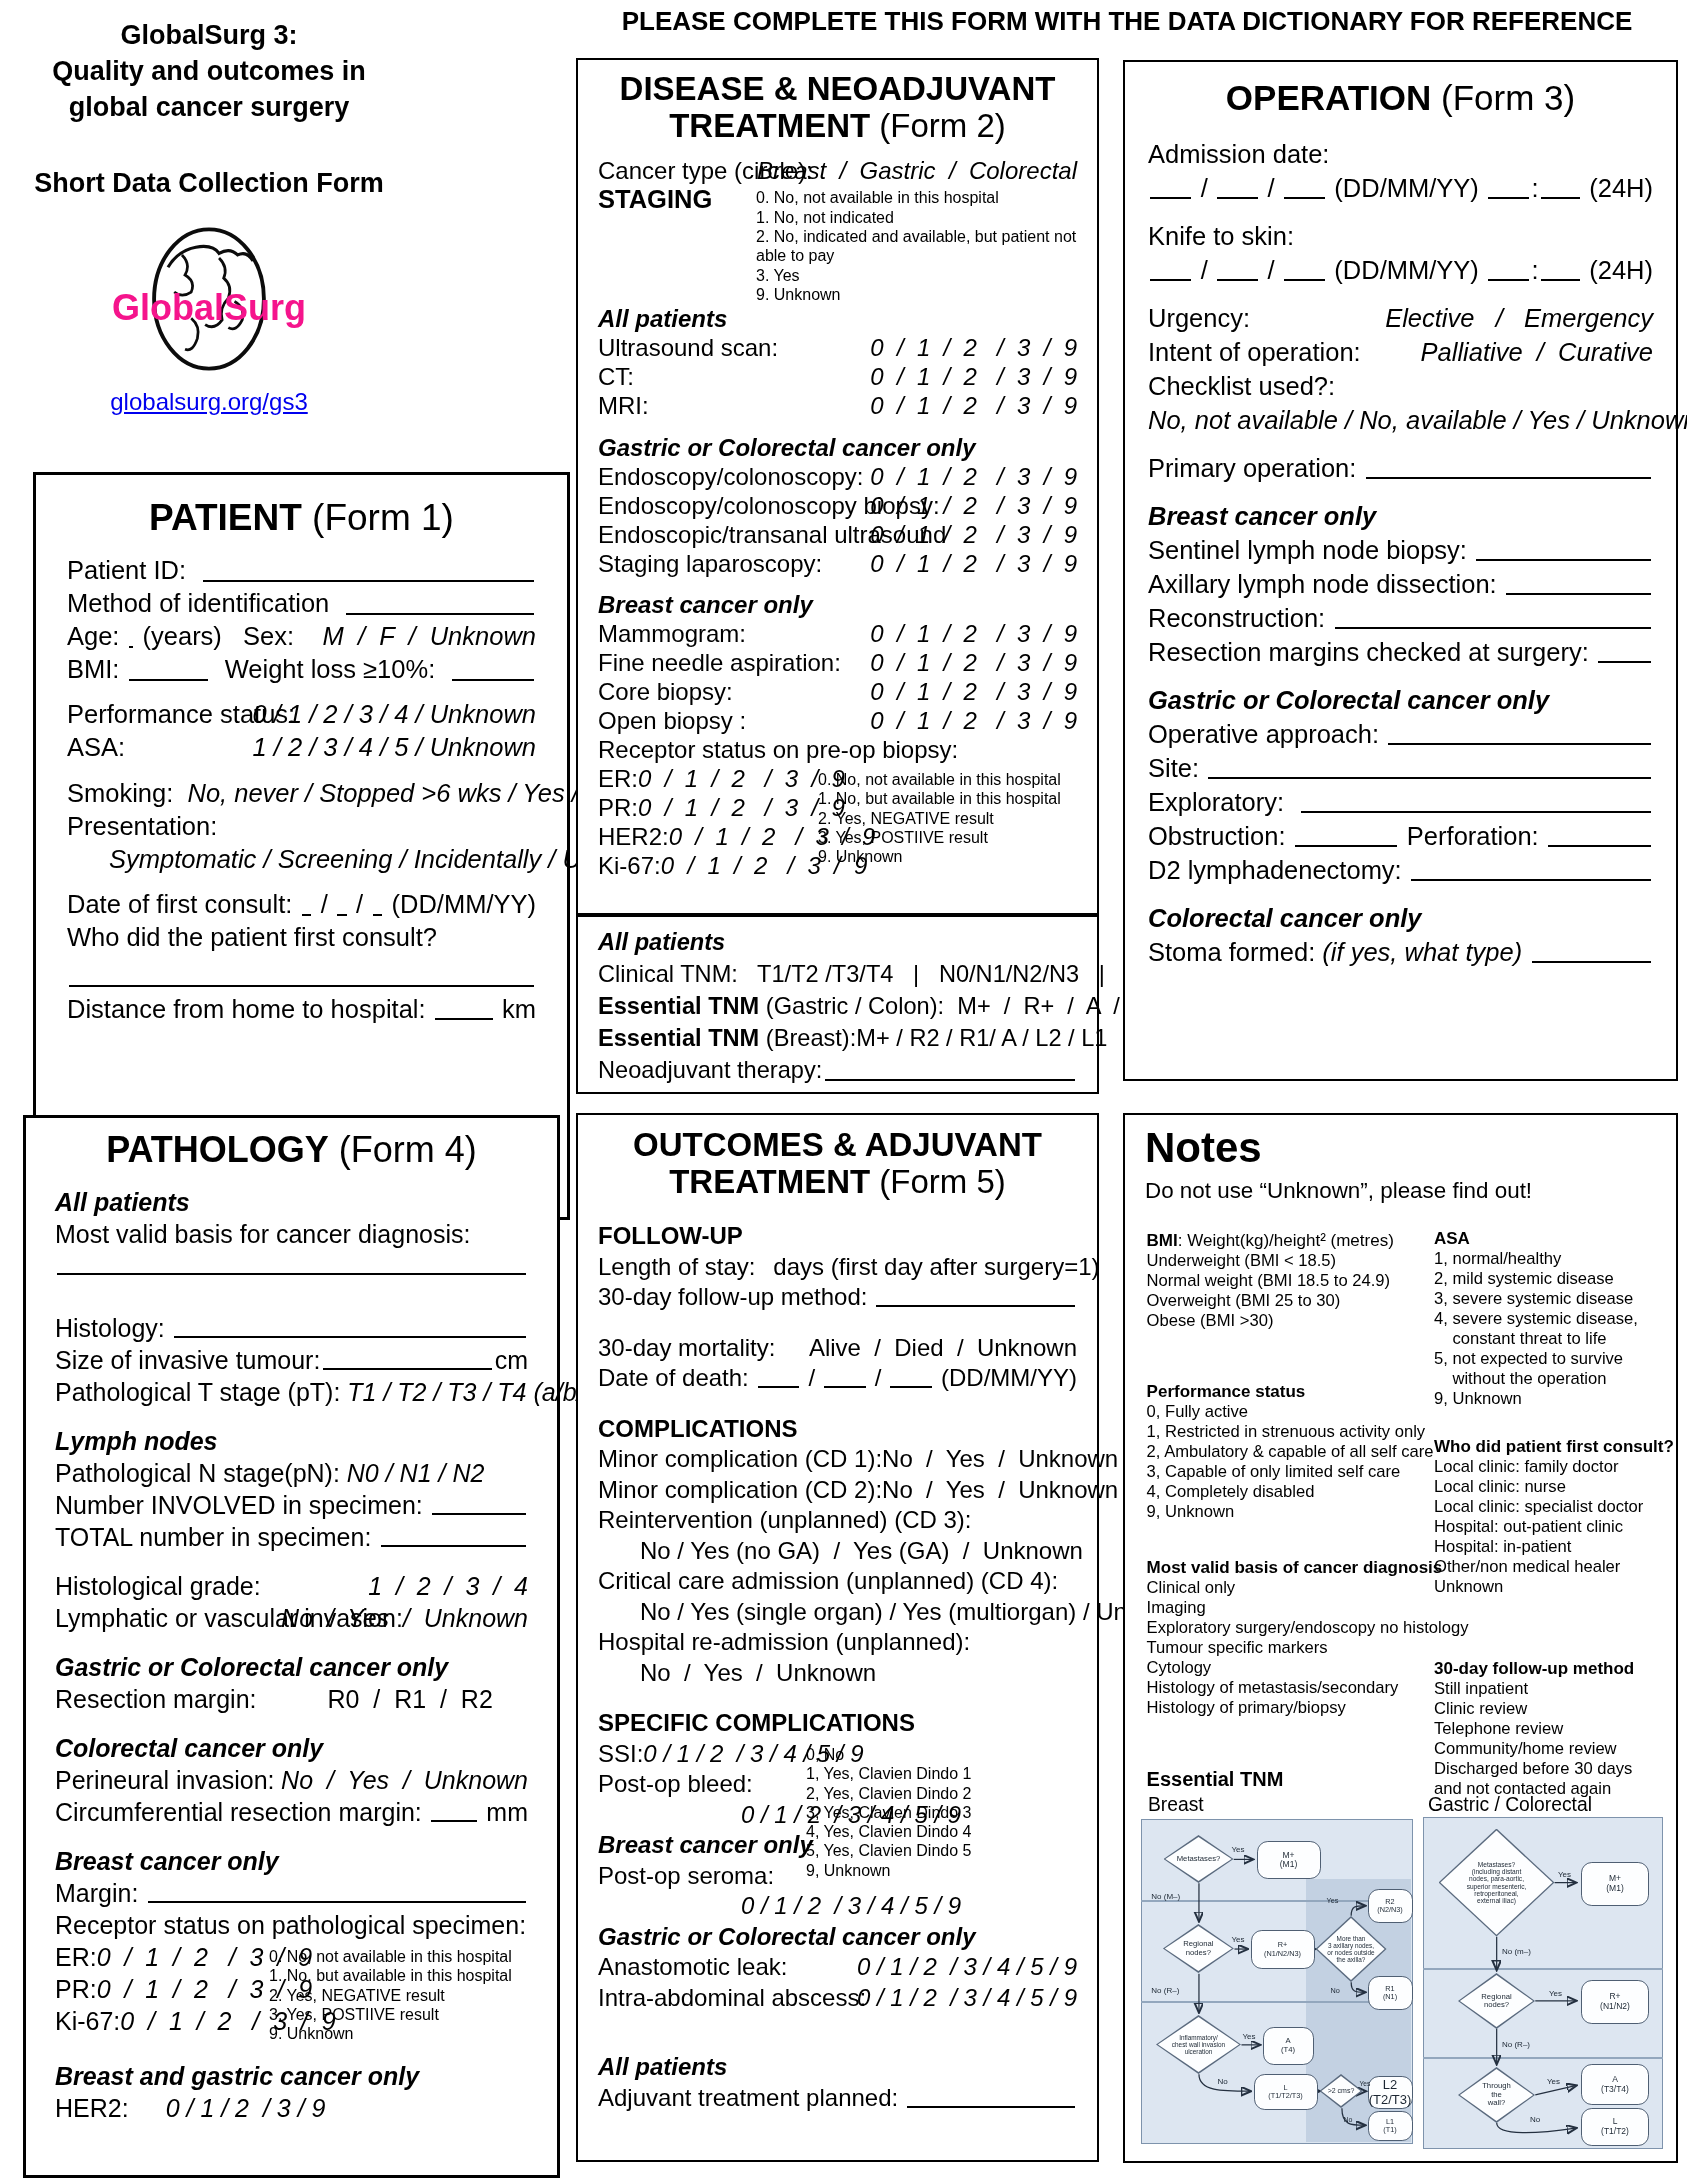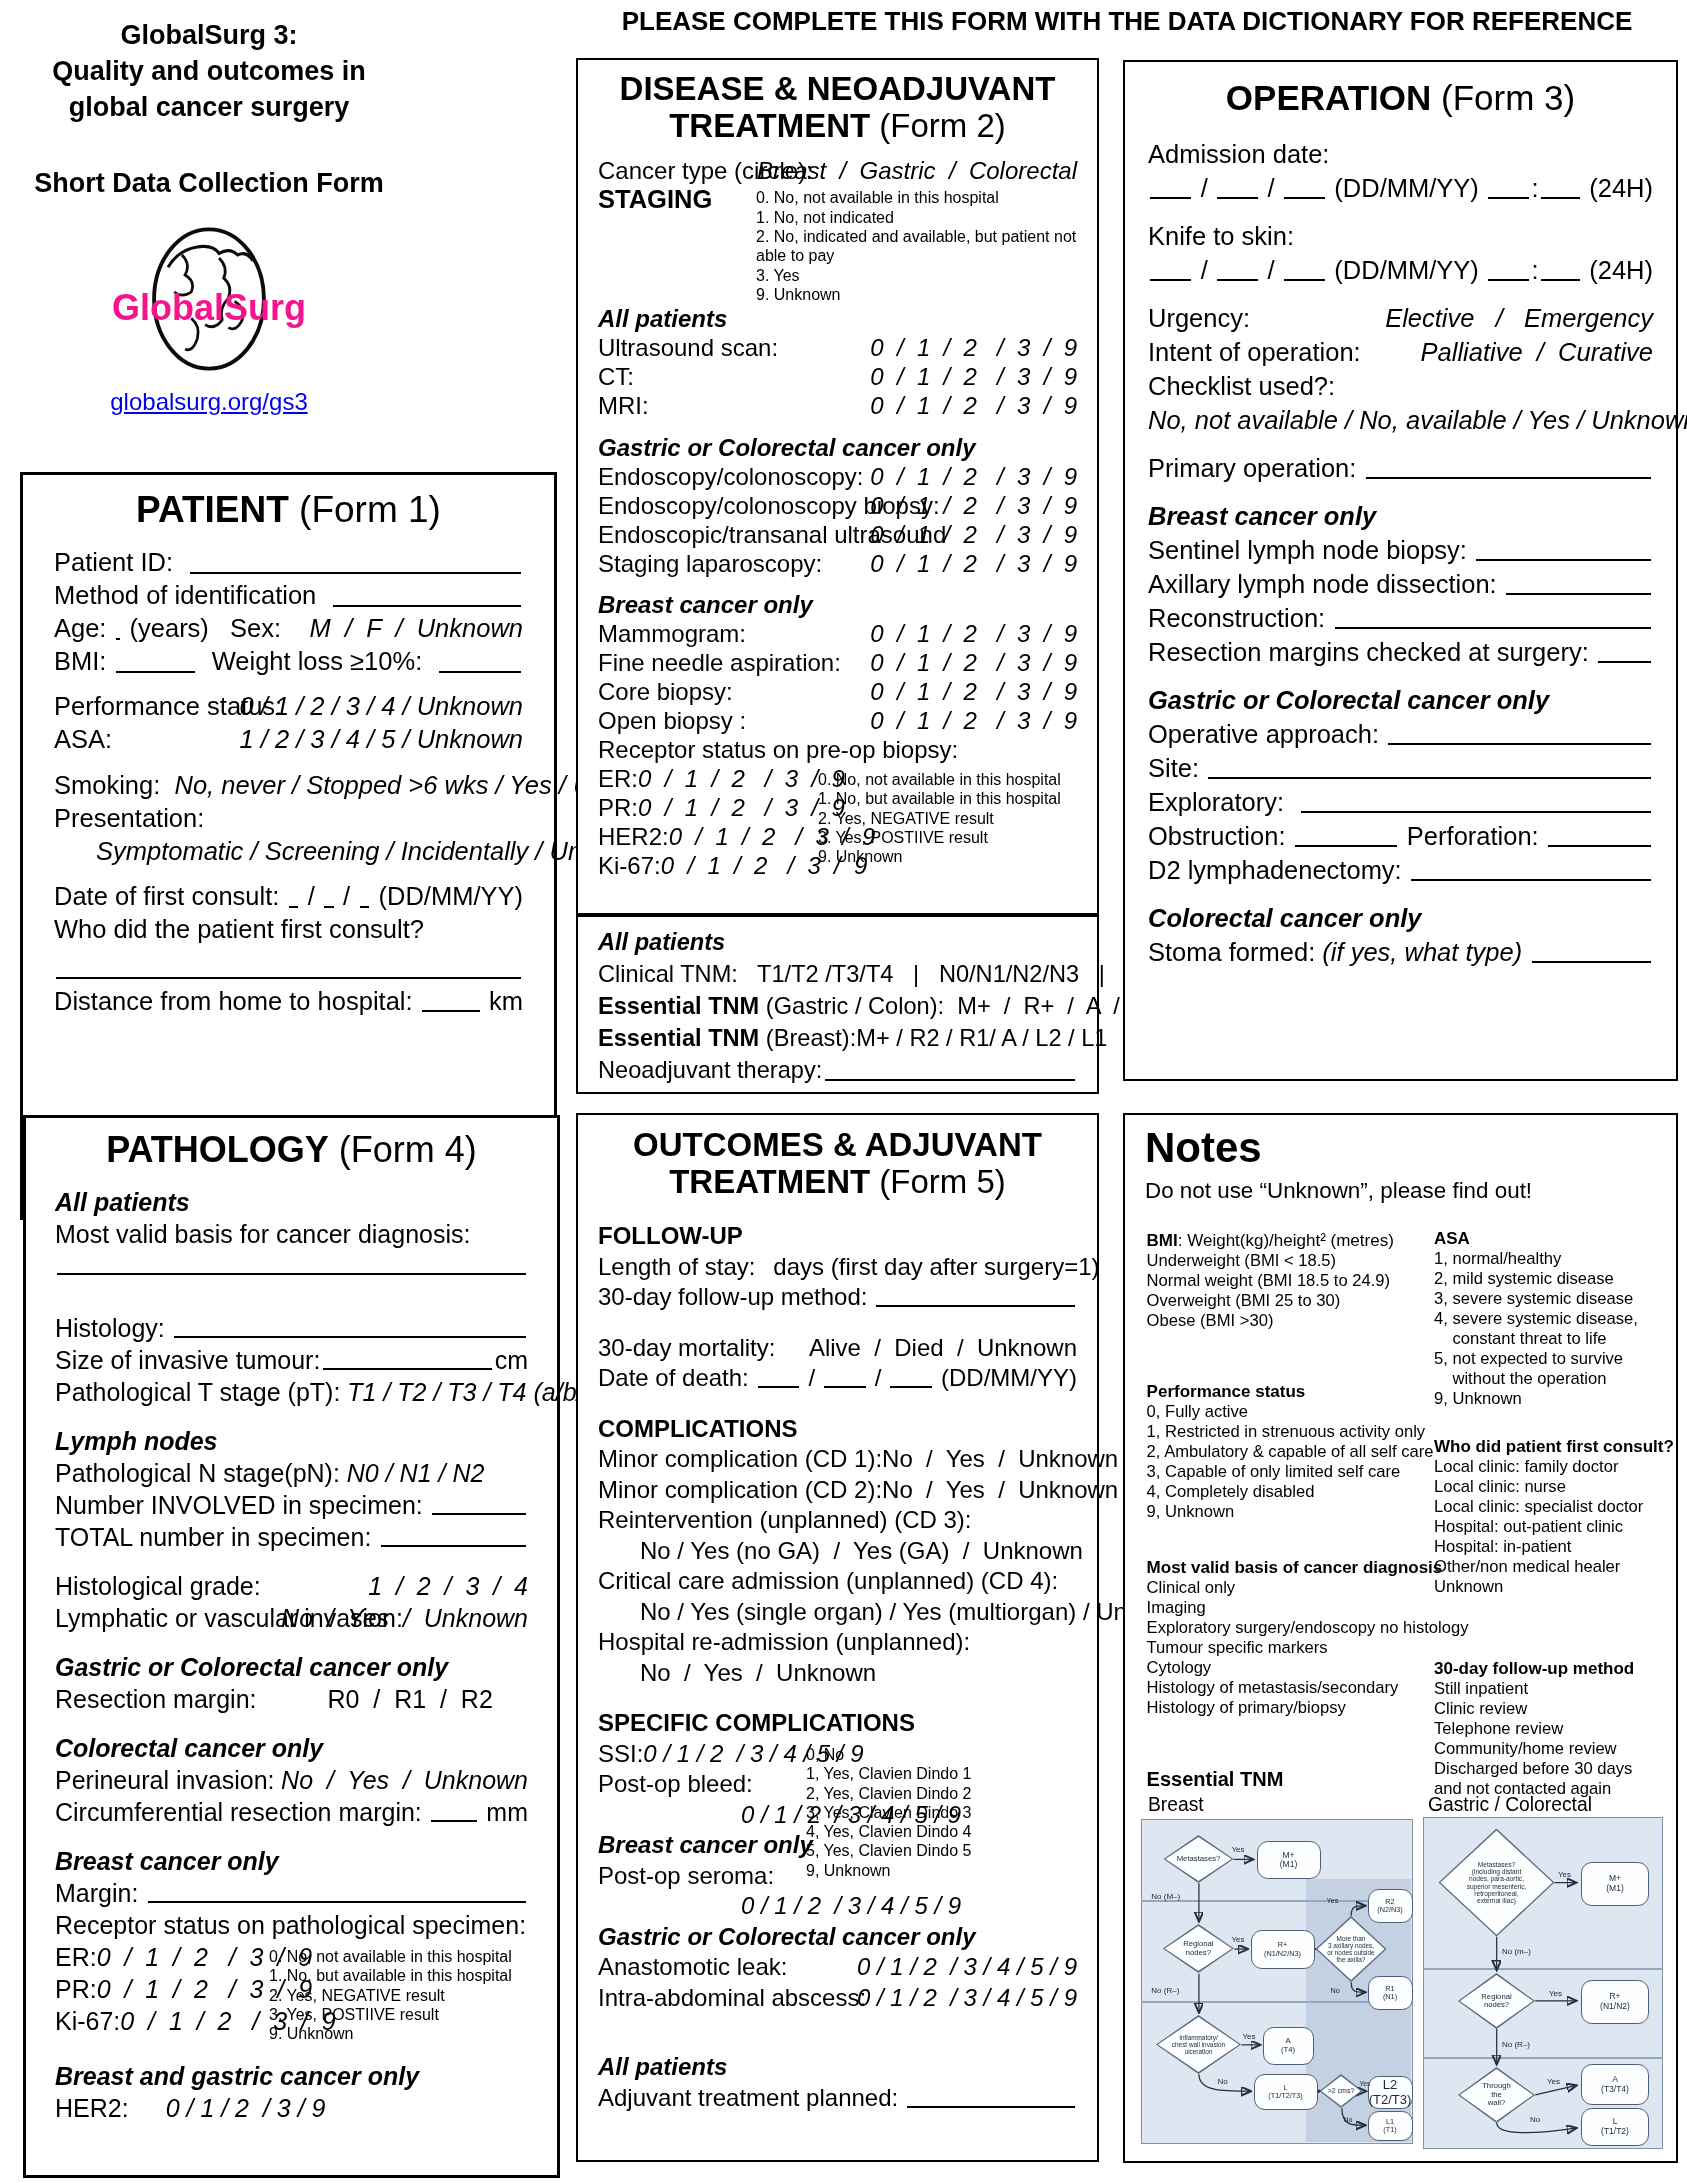--- a/index.html
+++ b/index.html
@@ -39,21 +39,21 @@
               font-weight:bold;font-size:26px;}
   #intro{position:absolute;left:15.5px;top:17px;width:387px;text-align:center;}
   .in-title{font-weight:bold;font-size:27px;line-height:36px;}
   #in-sub{font-weight:bold;font-size:27px;margin-top:43px;}
   #globe-wrap{position:relative;margin:28px auto 0;width:116px;height:144px;}
   #logo-text{position:absolute;left:50%;top:60px;transform:translateX(-50%);
              font-weight:bold;font-size:36px;color:#F5148C;white-space:nowrap;}
   #site-link{margin-top:17px;font-size:24px;color:#0000EE;text-decoration:underline;}
 
   
-  #f1{left:20px;top:472px;width:537px;height:748px;padding:0 31px;}
+  #f1{left:33px;top:472px;width:537px;height:748px;padding:8px 31px;}
   #f1 .ftitle{font-size:37px;margin-top:14px;}
   #f1-rows{font-size:25.5px;}
   #f1-rows .row{line-height:33px;}
   #f1-rows .mt1{margin-top:12.4px;}
   #f1-rows .mt2{margin-top:25px;}
 
   #f2{left:576px;top:58px;width:523px;height:857px;padding:0 20px;}
   #f2 .ftitle{font-size:33px;margin-top:10.8px;margin-bottom:10.8px;}
   #f2-rows{font-size:24px;}
   #f2-rows .row{line-height:29px;}

